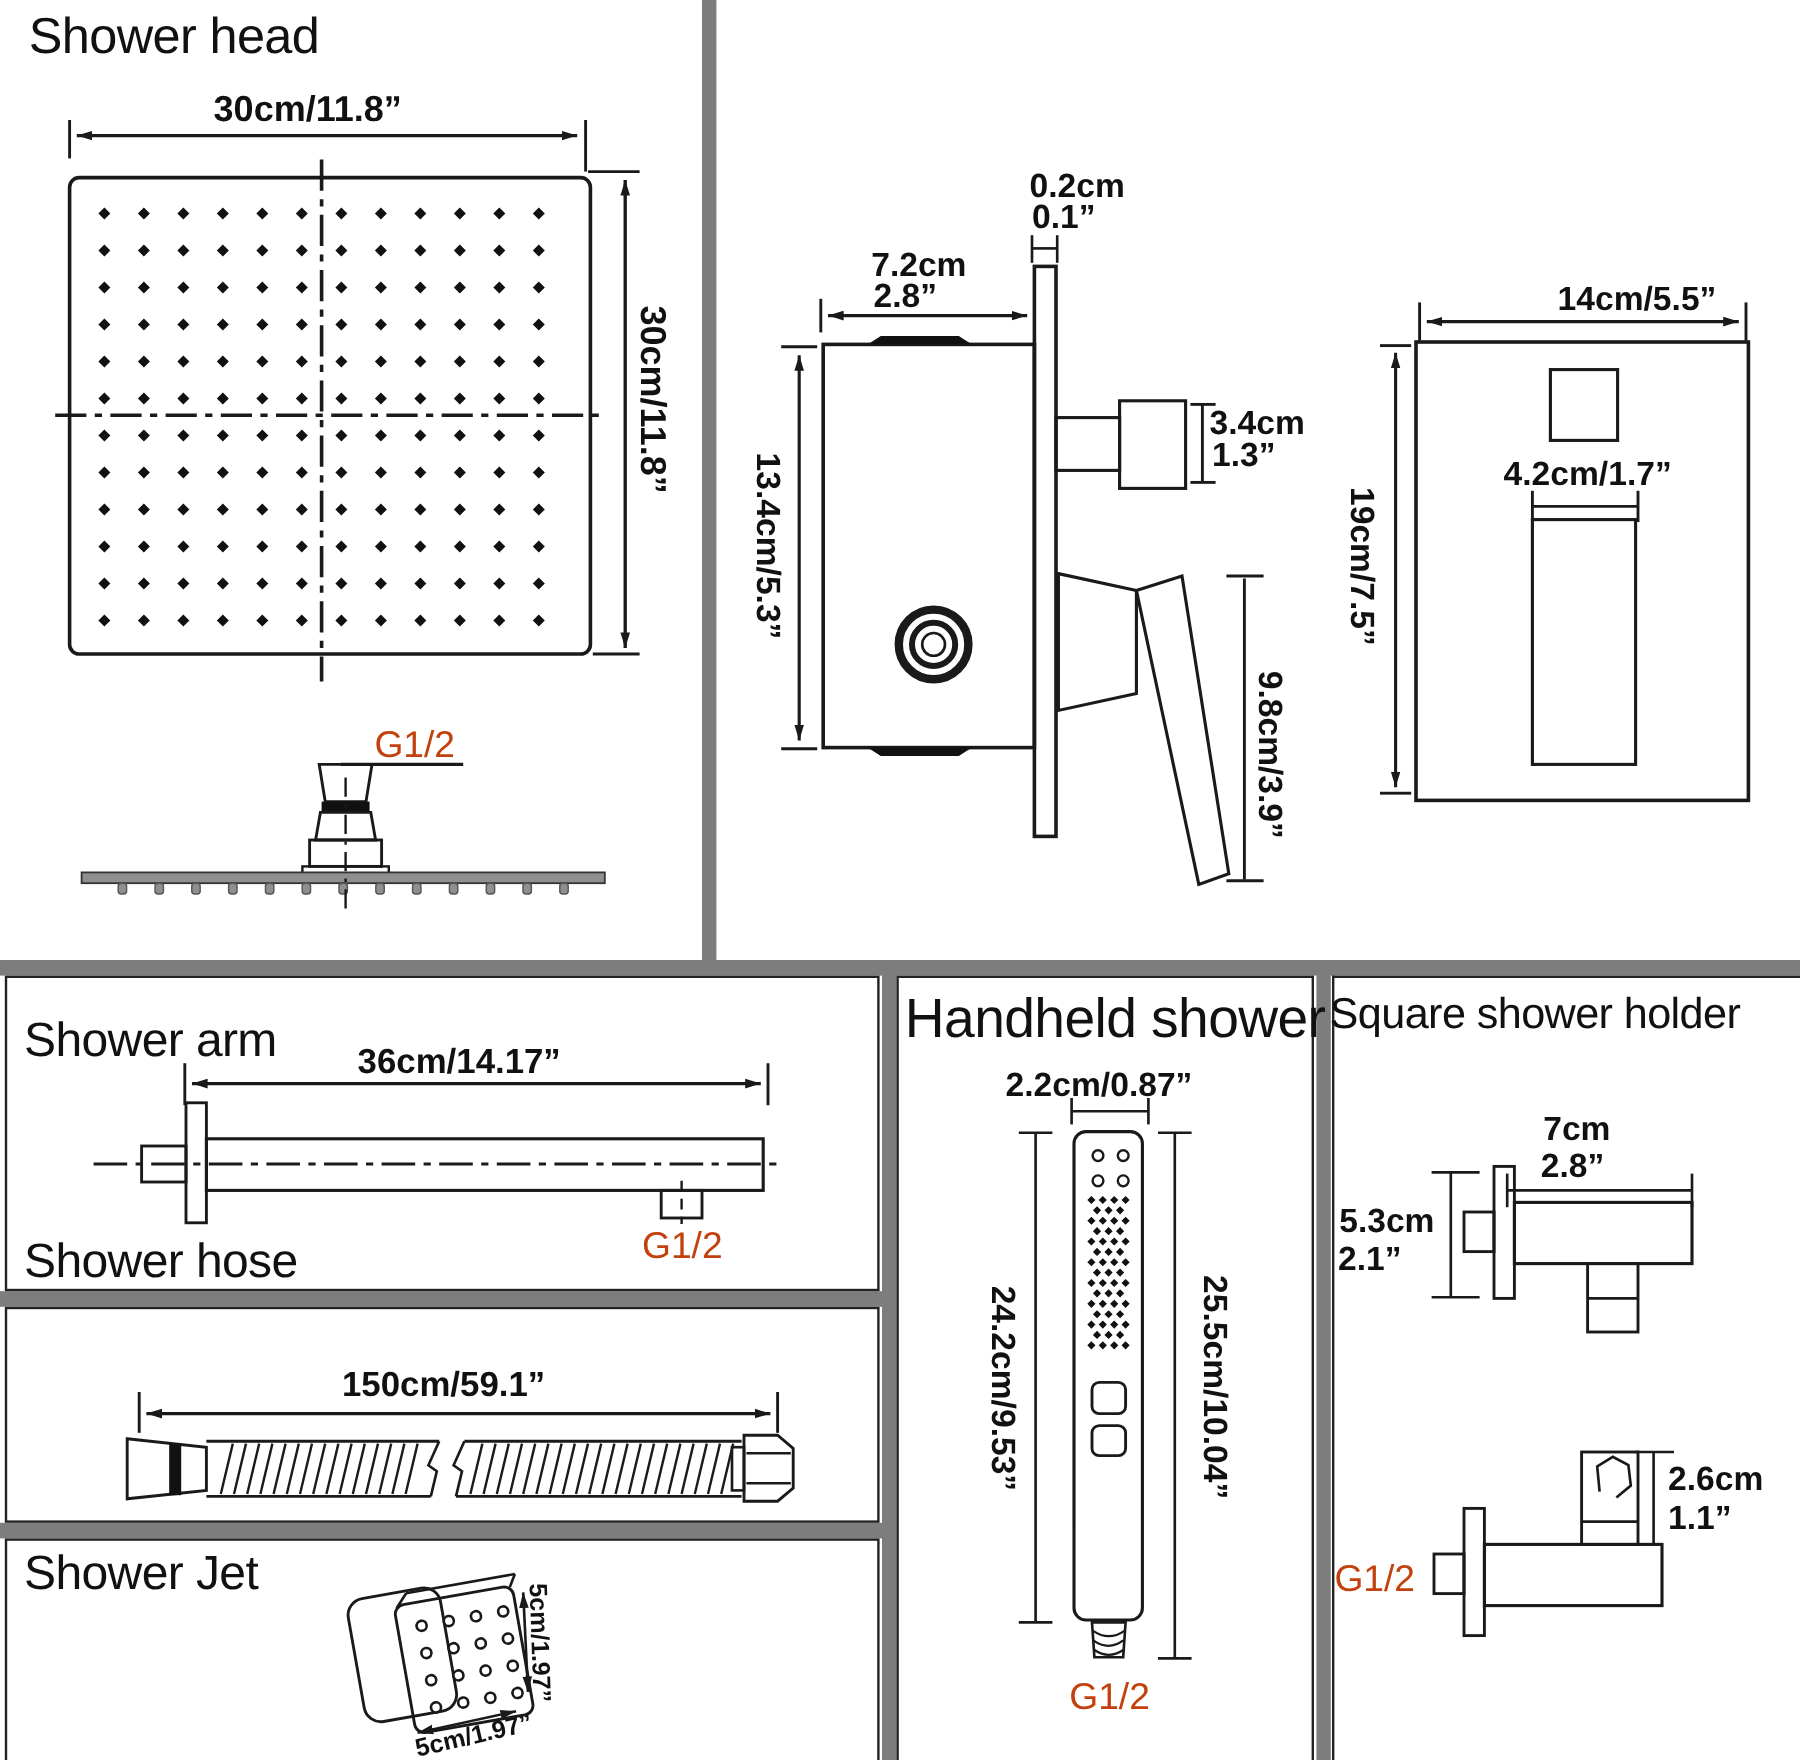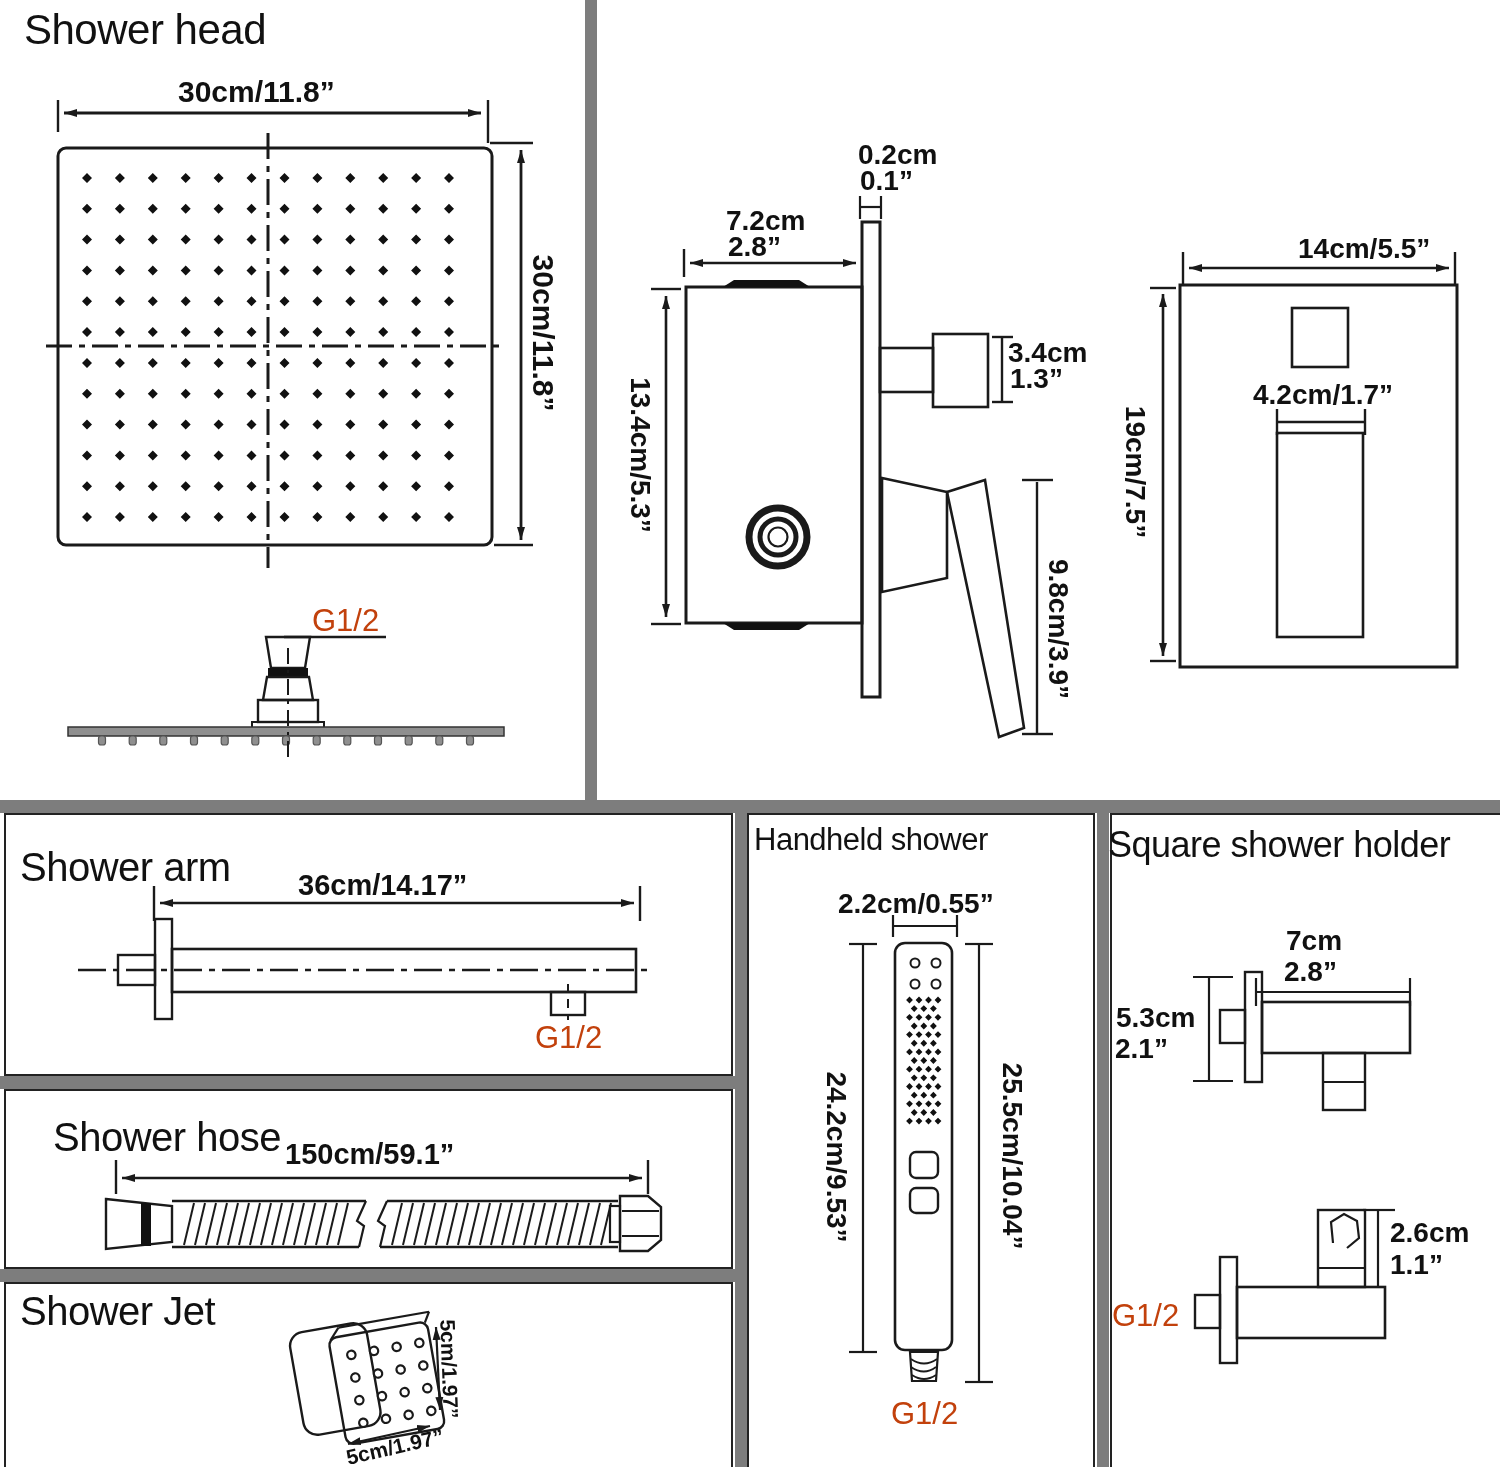--- a/index.html
+++ b/index.html
@@ -153,21 +153,21 @@
     <line x1="640" y1="886" x2="640" y2="921" stroke-width="2.4"></line>
     <line x1="160" y1="903" x2="634" y2="903" stroke-width="2.6" marker-start="url(#arr)" marker-end="url(#arr)"></line>
     <rect x="118" y="955" width="37" height="30" stroke-width="2.4"></rect>
     <rect x="155" y="919" width="17" height="100" stroke-width="2.4"></rect>
     <rect x="172" y="949" width="464" height="43" stroke-width="2.6"></rect>
     <rect x="551" y="992" width="34" height="23" stroke-width="2.4"></rect>
     <line x1="568" y1="984" x2="568" y2="1020" stroke-width="2" stroke-dasharray="9 6"></line>
     <line x1="78" y1="970" x2="650" y2="970" stroke-width="2.6" stroke-dasharray="28 7 6 7"></line>
   </svg>
 
-  <div class="title" style="left:20px;top:1114px;margin-left:33px;">Shower hose</div>
+  <div class="title" style="left:20px;top:1028px;">Shower hose</div>
   <div class="lbl" style="left:285px;top:1139px;font-size:29px;">150cm/59.1”</div>
 
   <svg style="left:6px;top:1140px;" width="728" height="128" viewBox="6 1140 728 128" stroke="#1a1a1a" fill="none">
     <line x1="116" y1="1160" x2="116" y2="1194" stroke-width="2.4"></line>
     <line x1="648" y1="1160" x2="648" y2="1194" stroke-width="2.4"></line>
     <line x1="122" y1="1178" x2="642" y2="1178" stroke-width="2.6" marker-start="url(#arr)" marker-end="url(#arr)"></line>
     <polygon points="106,1199 172,1206 172,1242 106,1249" stroke-width="2.4"></polygon>
     <rect x="141" y="1203" width="10" height="43" fill="#111" stroke="none"></rect>
     <g id="g-hose-ribs">
         <line x1="184" y1="1245" x2="194" y2="1203" stroke="#1a1a1a" stroke-width="2"></line>
@@ -245,22 +245,22 @@
           <circle cx="425" cy="1352" r="4.2"></circle>
           <circle cx="425" cy="1375" r="4.2"></circle>
           <circle cx="425" cy="1398" r="4.2"></circle>
           <circle cx="425" cy="1421" r="4.2"></circle>
         </g>
     </g>
     <line x1="436" y1="1327" x2="440" y2="1410" stroke-width="2.2" marker-start="url(#arr)" marker-end="url(#arr)"></line>
     <line x1="348" y1="1444" x2="430" y2="1426" stroke-width="2.2" marker-start="url(#arr)" marker-end="url(#arr)"></line>
   </svg>
 
-  <div class="title" style="left:754px;top:822px;font-size:31px;">Handheld shower</div>
-  <div class="lbl" style="left:838px;top:889px;">2.2cm/0.55”</div>
+  <div class="title" style="left:754px;top:822px;font-size:46px;">Handheld shower</div>
+  <div class="lbl" style="left:838px;top:889px;">2.2cm/0.87”</div>
   <div class="vlbl" style="left:836px;top:1157px;">24.2cm/9.53”</div>
   <div class="vlbl" style="left:1012px;top:1156px;">25.5cm/10.04”</div>
   <div class="thread" style="left:891px;top:1396px;">G1/2</div>
 
   <svg style="left:750px;top:880px;" width="344" height="585" viewBox="750 880 344 585" stroke="#1a1a1a" fill="none">
     <line x1="893" y1="915" x2="893" y2="937" stroke-width="2.2"></line>
     <line x1="957" y1="915" x2="957" y2="937" stroke-width="2.2"></line>
     <line x1="893" y1="926" x2="957" y2="926" stroke-width="2.2"></line>
     <line x1="849" y1="944" x2="877" y2="944" stroke-width="2.2"></line>
     <line x1="849" y1="1352" x2="877" y2="1352" stroke-width="2.2"></line>

